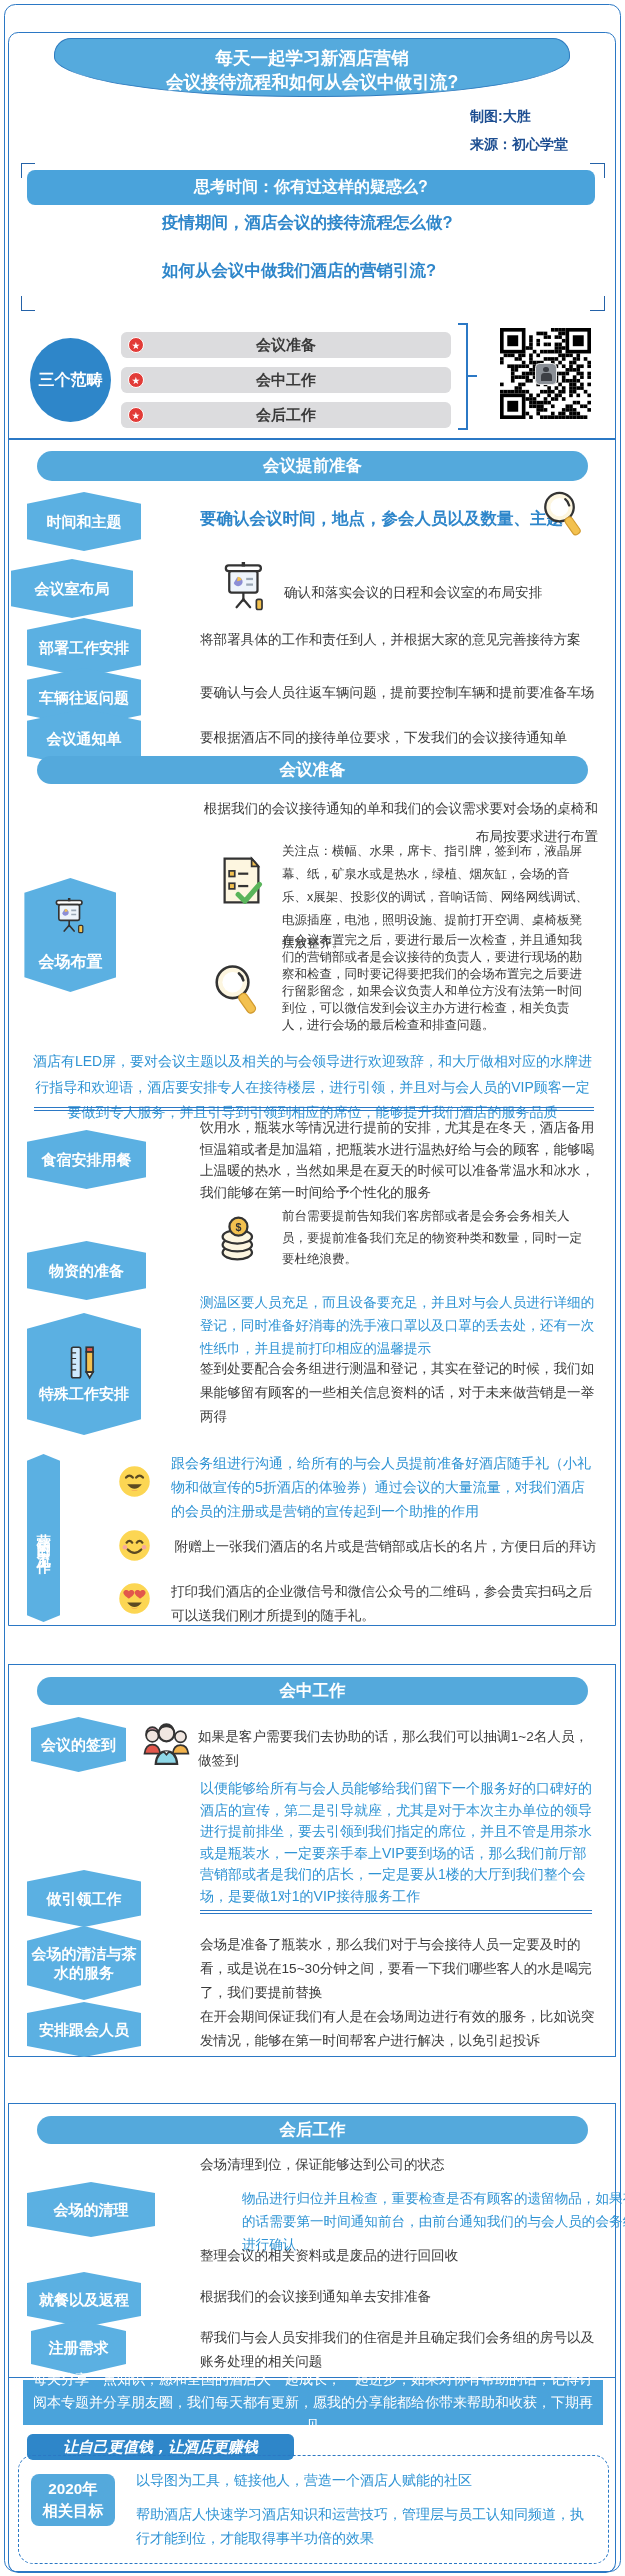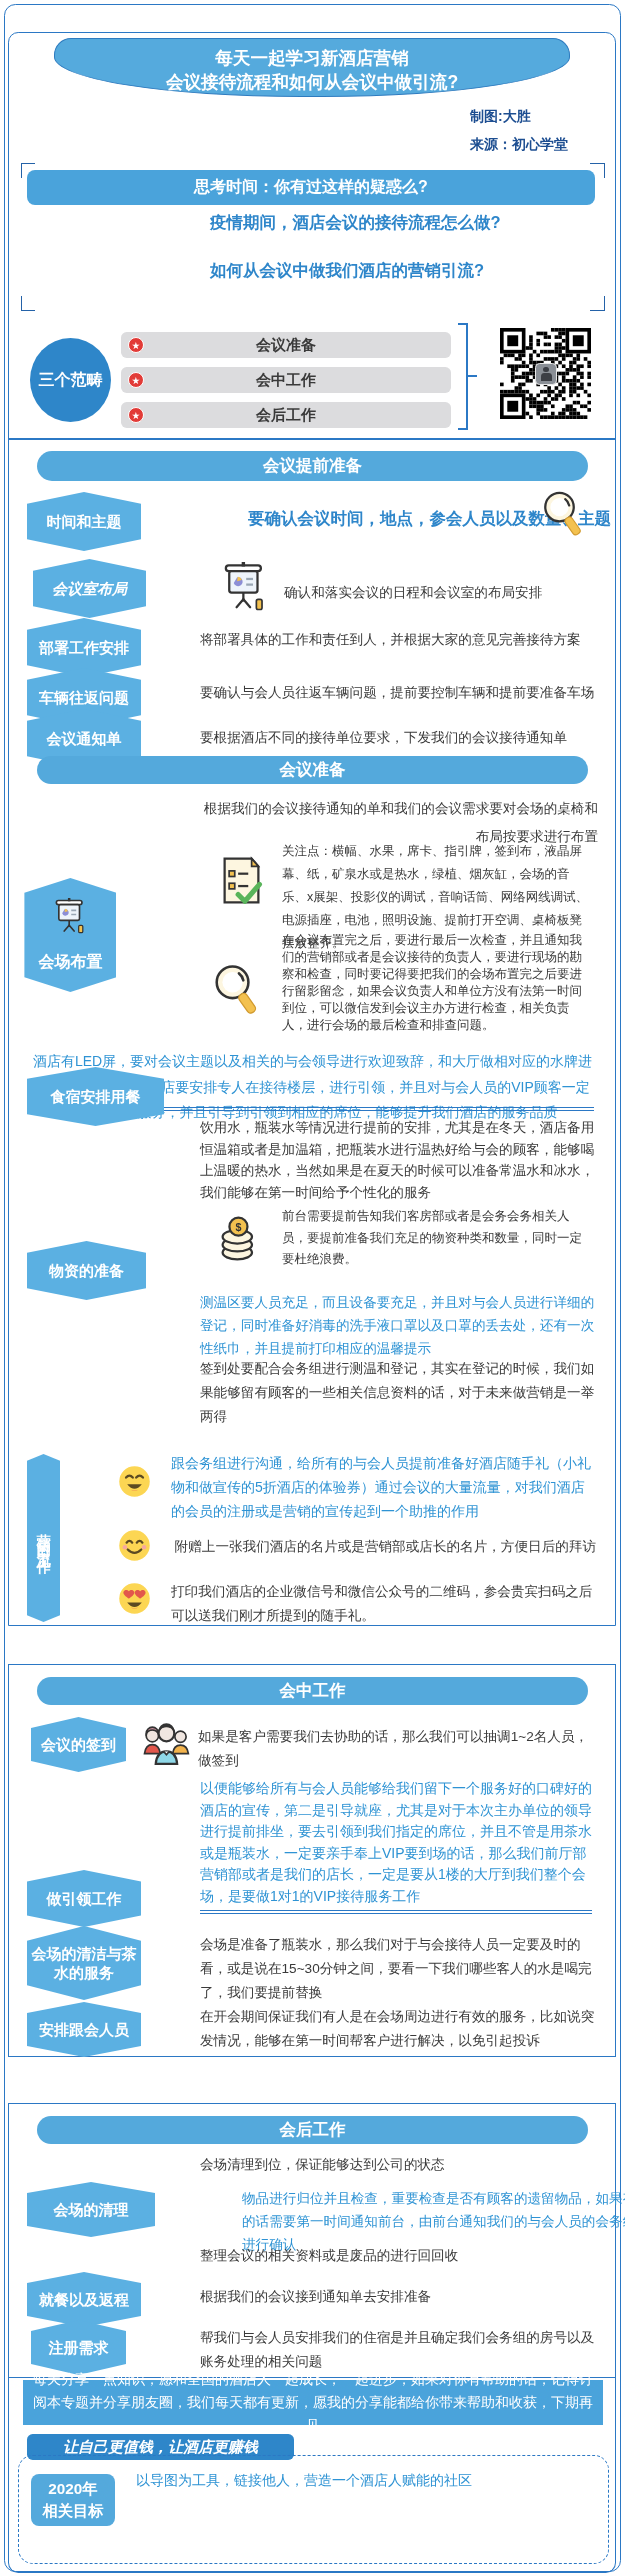--- a/index.html
+++ b/index.html
@@ -22,21 +22,21 @@
   .hex{background:#5bb0e2;color:#fff;font-weight:bold;font-size:15px;line-height:19.3px;
        display:flex;flex-direction:column;align-items:center;justify-content:center;text-align:center;
        clip-path:polygon(50% 0%,100% 20%,100% 80%,50% 100%,0% 80%,0% 20%);padding:8px 3.4px;box-sizing:border-box;}
   .hex-tall{clip-path:polygon(50% 0%,100% 13%,100% 87%,50% 100%,0% 87%,0% 13%);}
   .hex-vert{clip-path:polygon(50% 0%,100% 4%,100% 96%,50% 100%,0% 96%,0% 4%);
        writing-mode:vertical-rl;text-orientation:upright;letter-spacing:4.5px;padding:10.2px 0;}
   
   .t-black{color:#3a3a3a;font-size:13.6px;line-height:24px;}
   .t-indent{color:#3a3a3a;font-size:12.5px;line-height:17.6px;}
   .t-blue{color:#2e93d4;font-size:13.6px;line-height:23px;}
-  .t-blue-strong{color:#2e86ca;font-weight:bold;font-size:16.5px;margin-left:48px;}
+  .t-blue-strong{color:#2e86ca;font-weight:bold;font-size:16.5px;}
   .t-navy{color:#1d4e91;font-weight:bold;font-size:14px;}
   
   .scope-bar{position:absolute;left:121px;width:330px;height:26px;background:#dcdcde;border-radius:5.7px;
         display:flex;align-items:center;justify-content:center;color:#3a3a3a;font-weight:bold;font-size:15px;}
   .star-badge{position:absolute;left:6.8px;top:5.1px;width:16px;height:16px;border-radius:50%;
         background:#e23b37;border:1.1px solid #fff;box-sizing:border-box;color:#fff;font-size:9.7px;
         display:flex;align-items:center;justify-content:center;}
   
   .crn{position:absolute;width:13.6px;height:13.6px;border:0 solid #2462a8;}
   
@@ -366,21 +366,21 @@
   <div class="abs t-blue-strong" style="left:200px;top:508px;width:392px;">要确认会议时间，地点，参会人员以及数量、主题</div>
   <div class="abs" style="left:540px;top:490px;">
     <svg width="47" height="49" viewBox="0 0 82 86">
       <circle cx="34" cy="30" r="25" fill="#fdf6e0" stroke="#333" stroke-width="4"></circle>
       <circle cx="34" cy="30" r="16" fill="#ffffff"></circle>
       <path d="M44 16 A19 19 0 0 1 51 27" fill="none" stroke="#333" stroke-width="4" stroke-linecap="round"></path>
       <rect x="50" y="46" width="14" height="34" rx="6" transform="rotate(-35 57 63)" fill="#f3c14f" stroke="#d19a2f" stroke-width="2"></rect>
     </svg>
   </div>
 
-  <div class="abs hex" style="left:33px;top:559px;width:113px;height:59px;font-style:italic;">会议室布局</div>
+  <div class="abs hex" style="left:11px;top:559px;width:122px;height:59px;">会议室布局</div>
   <div class="abs" style="left:219px;top:562px;">
     <svg width="51" height="52" viewBox="0 0 90 92">
       <rect x="12" y="6" width="62" height="10" rx="5" fill="#fff" stroke="#333" stroke-width="4"></rect>
       <rect x="40" y="0" width="6" height="8" fill="#333"></rect>
       <rect x="18" y="16" width="50" height="38" rx="4" fill="#eef4fb" stroke="#333" stroke-width="4"></rect>
       <path d="M32 27 a8 8 0 1 1 -6 10 z" fill="#8d8fd6"></path>
       <path d="M33 26 a8 8 0 0 1 7 6 l-8 2 z" fill="#f3c14f"></path>
       <line x1="48" y1="30" x2="60" y2="30" stroke="#9aa7b5" stroke-width="4"></line>
       <line x1="48" y1="40" x2="60" y2="40" stroke="#9aa7b5" stroke-width="4"></line>
       <line x1="43" y1="54" x2="43" y2="70" stroke="#333" stroke-width="4"></line>
@@ -444,36 +444,51 @@
       <rect x="50" y="46" width="14" height="34" rx="6" transform="rotate(-35 57 63)" fill="#f3c14f" stroke="#d19a2f" stroke-width="2"></rect>
     </svg>
   </div>
   <div class="abs t-indent" style="left:282px;top:932px;width:311px;line-height:17px;">在会议布置完之后，要进行最后一次检查，并且通知我们的营销部或者是会议接待的负责人，要进行现场的勘察和检查，同时要记得要把我们的会场布置完之后要进行留影留念，如果会议负责人和单位方没有法第一时间到位，可以微信发到会议主办方进行检查，相关负责人，进行会场的最后检查和排查问题。</div>
 
   <div class="abs t-blue" style="left:31px;top:1049px;width:563px;font-size:14px;line-height:25.6px;text-align:center;">酒店有LED屏，要对会议主题以及相关的与会领导进行欢迎致辞，和大厅做相对应的水牌进行指导和欢迎语，酒店要安排专人在接待楼层，进行引领，并且对与会人员的VIP顾客一定要做到专人服务，并且引导到引领到相应的席位，能够提升我们酒店的服务品质</div>
 
   <div class="ddiv" style="left:34px;top:1107px;width:560px;"></div>
   <div class="ddiv" style="left:34px;top:1110px;width:560px;"></div>
 
-  <div class="abs hex" style="left:27px;top:1067px;width:137px;height:59px;">食宿安排用餐</div>
+  <div class="abs hex" style="left:27px;top:1130px;width:119px;height:59px;">食宿安排用餐</div>
   <div class="abs t-black" style="left:200px;top:1117px;width:397px;line-height:21.6px;">饮用水，瓶装水等情况进行提前的安排，尤其是在冬天，酒店备用恒温箱或者是加温箱，把瓶装水进行温热好给与会的顾客，能够喝上温暖的热水，当然如果是在夏天的时候可以准备常温水和冰水，我们能够在第一时间给予个性化的服务</div>
 
   <div class="abs" style="left:217px;top:1215px;">
     <svg width="44" height="47" viewBox="0 0 78 82">
       <ellipse cx="36" cy="66" rx="26" ry="12" fill="#fdf6e0" stroke="#333" stroke-width="4"></ellipse>
       <ellipse cx="36" cy="52" rx="26" ry="12" fill="#fdf6e0" stroke="#333" stroke-width="4"></ellipse>
       <ellipse cx="36" cy="38" rx="26" ry="12" fill="#fdf6e0" stroke="#333" stroke-width="4"></ellipse>
       <circle cx="38" cy="20" r="16" fill="#f3c14f" stroke="#333" stroke-width="4"></circle>
       <text x="38" y="27" text-anchor="middle" font-size="19" font-weight="bold" fill="#333">$</text>
     </svg>
   </div>
   <div class="abs t-indent" style="left:282px;top:1206px;width:311px;line-height:21.6px;">前台需要提前告知我们客房部或者是会务会务相关人员，要提前准备我们充足的物资种类和数量，同时一定要杜绝浪费。</div>
   <div class="abs hex" style="left:27px;top:1241px;width:119px;height:59px;">物资的准备</div>
   <div class="abs t-blue" style="left:200px;top:1291px;width:398px;">测温区要人员充足，而且设备要充足，并且对与会人员进行详细的登记，同时准备好消毒的洗手液口罩以及口罩的丢去处，还有一次性纸巾，并且提前打印相应的温馨提示</div>
 
+  <div class="abs hex hex-tall" style="left:27px;top:1313px;width:114px;height:122px;">
+    <span>
+      <svg width="34" height="35" viewBox="0 0 60 62">
+        <rect x="8" y="4" width="16" height="54" rx="3" fill="#cfeafd" stroke="#333" stroke-width="3"></rect>
+        <line x1="8" y1="14" x2="16" y2="14" stroke="#333" stroke-width="2"></line>
+        <line x1="8" y1="24" x2="16" y2="24" stroke="#333" stroke-width="2"></line>
+        <line x1="8" y1="34" x2="16" y2="34" stroke="#333" stroke-width="2"></line>
+        <line x1="8" y1="44" x2="16" y2="44" stroke="#333" stroke-width="2"></line>
+        <rect x="34" y="12" width="12" height="36" fill="#f3c14f" stroke="#333" stroke-width="3"></rect>
+        <path d="M34 48 h12 l-6 10 z" fill="#fdf6e0" stroke="#333" stroke-width="3"></path>
+        <rect x="34" y="4" width="12" height="8" fill="#e2574c" stroke="#333" stroke-width="3"></rect>
+      </svg>
+    </span>
+    <span style="margin-top:4.5px;">特殊工作安排</span>
+  </div>
   <div class="abs t-black" style="left:200px;top:1357px;width:398px;line-height:24px;">签到处要配合会务组进行测温和登记，其实在登记的时候，我们如果能够留有顾客的一些相关信息资料的话，对于未来做营销是一举两得</div>
 
   <div class="abs hex hex-vert" style="left:27px;top:1454px;width:33px;height:168px;font-size:14px;">营销的引流工作</div>
 
   <div class="abs" style="left:117px;top:1464px;">
     <svg width="35" height="35" viewBox="0 0 62 62">
       <circle cx="31" cy="31" r="27" fill="#fcd653"></circle>
       <path d="M16 24 q6 -7 12 0" fill="none" stroke="#5b4a22" stroke-width="4" stroke-linecap="round"></path>
       <path d="M34 24 q6 -7 12 0" fill="none" stroke="#5b4a22" stroke-width="4" stroke-linecap="round"></path>
       <path d="M18 36 q13 16 26 0 z" fill="#5b4a22"></path>
@@ -562,15 +577,16 @@
   <div class="dashed-box" style="left:18px;top:2455px;width:589px;height:107px;"></div>
 
   <div class="abs goal-label" style="left:31px;top:2474px;width:84px;height:52px;">
     <div>
       <div>2020年</div>
       <div>相关目标</div>
     </div>
   </div>
 
   <div class="abs t-blue" style="left:136px;top:2469px;width:449px;font-size:14px;">以导图为工具，链接他人，营造一个酒店人赋能的社区</div>
+  <div class="abs t-blue" style="left:136px;top:2502px;width:449px;font-size:14px;line-height:24px;">帮助酒店人快速学习酒店知识和运营技巧，管理层与员工认知同频道，执行才能到位，才能取得事半功倍的效果</div>
 
 </div>
 
 
 </body></html>

